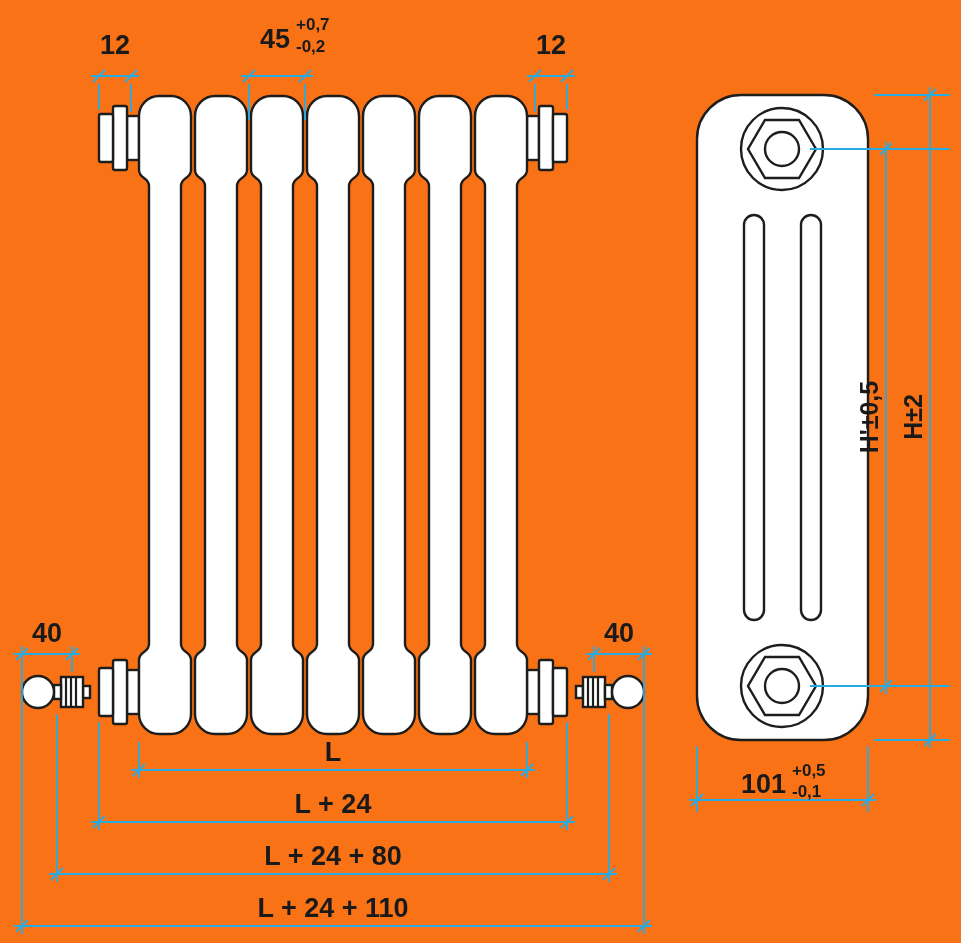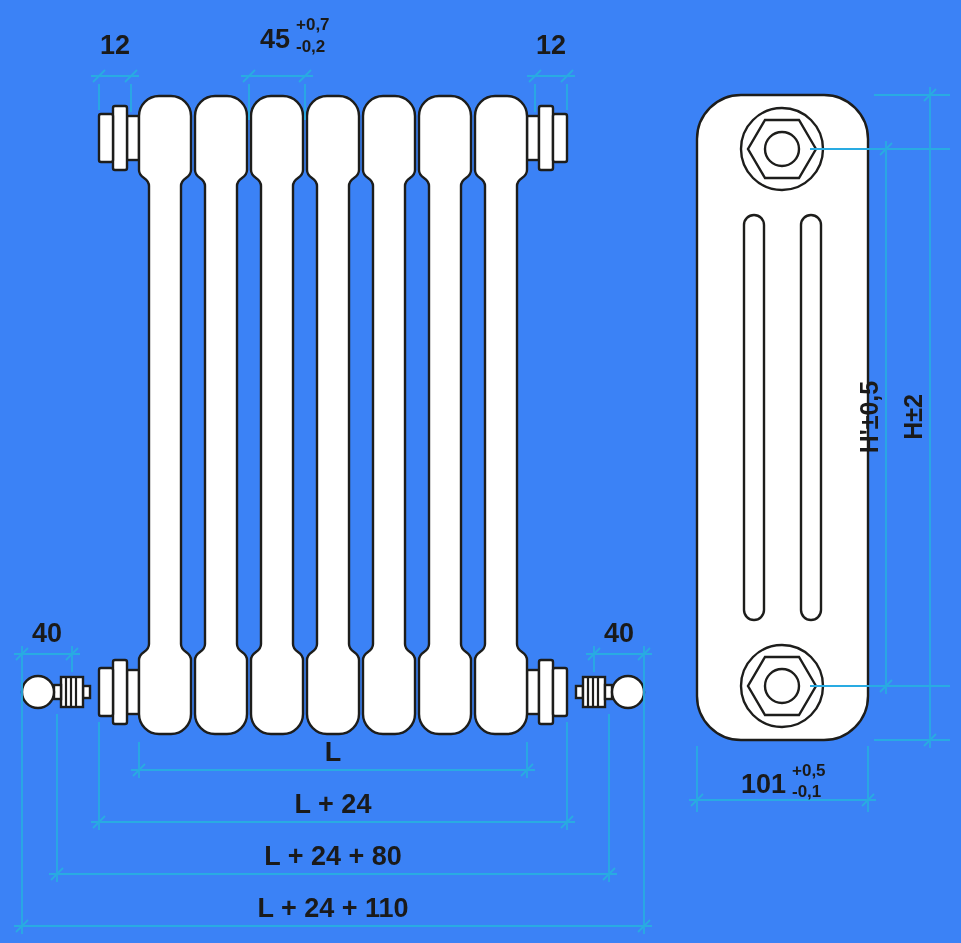--- a/index.html
+++ b/index.html
@@ -1,16 +1,16 @@
 <!DOCTYPE html>
 <html style="--ink: #1d1d1b; --dim: #29abe2; --txt: #1a1a1a;"><head>
 <meta charset="utf-8">
 <style>
   html,body{margin:0;padding:0;background:#ffffff;}
-  .stage{width:961px;height:943px;position:relative;background:#3b82f6;}
+  .stage{width:961px;height:943px;position:relative;background:#f97316;}
   svg{display:block;}
   .ink{stroke:var(--ink,#1d1d1b);stroke-width:2.4;fill:#ffffff;}
   .ink-line{stroke:var(--ink,#1d1d1b);stroke-width:2.2;fill:none;}
   .dim{stroke:var(--dim,#29abe2);stroke-width:1.8;fill:none;}
   text{fill:var(--txt,#1a1a1a);font-family:"Liberation Sans",sans-serif;font-weight:bold;}
   .t-main{font-size:27px;}
   .t-tol{font-size:17px;}
   .t-vert{font-size:25px;}
 </style>
 </head>

